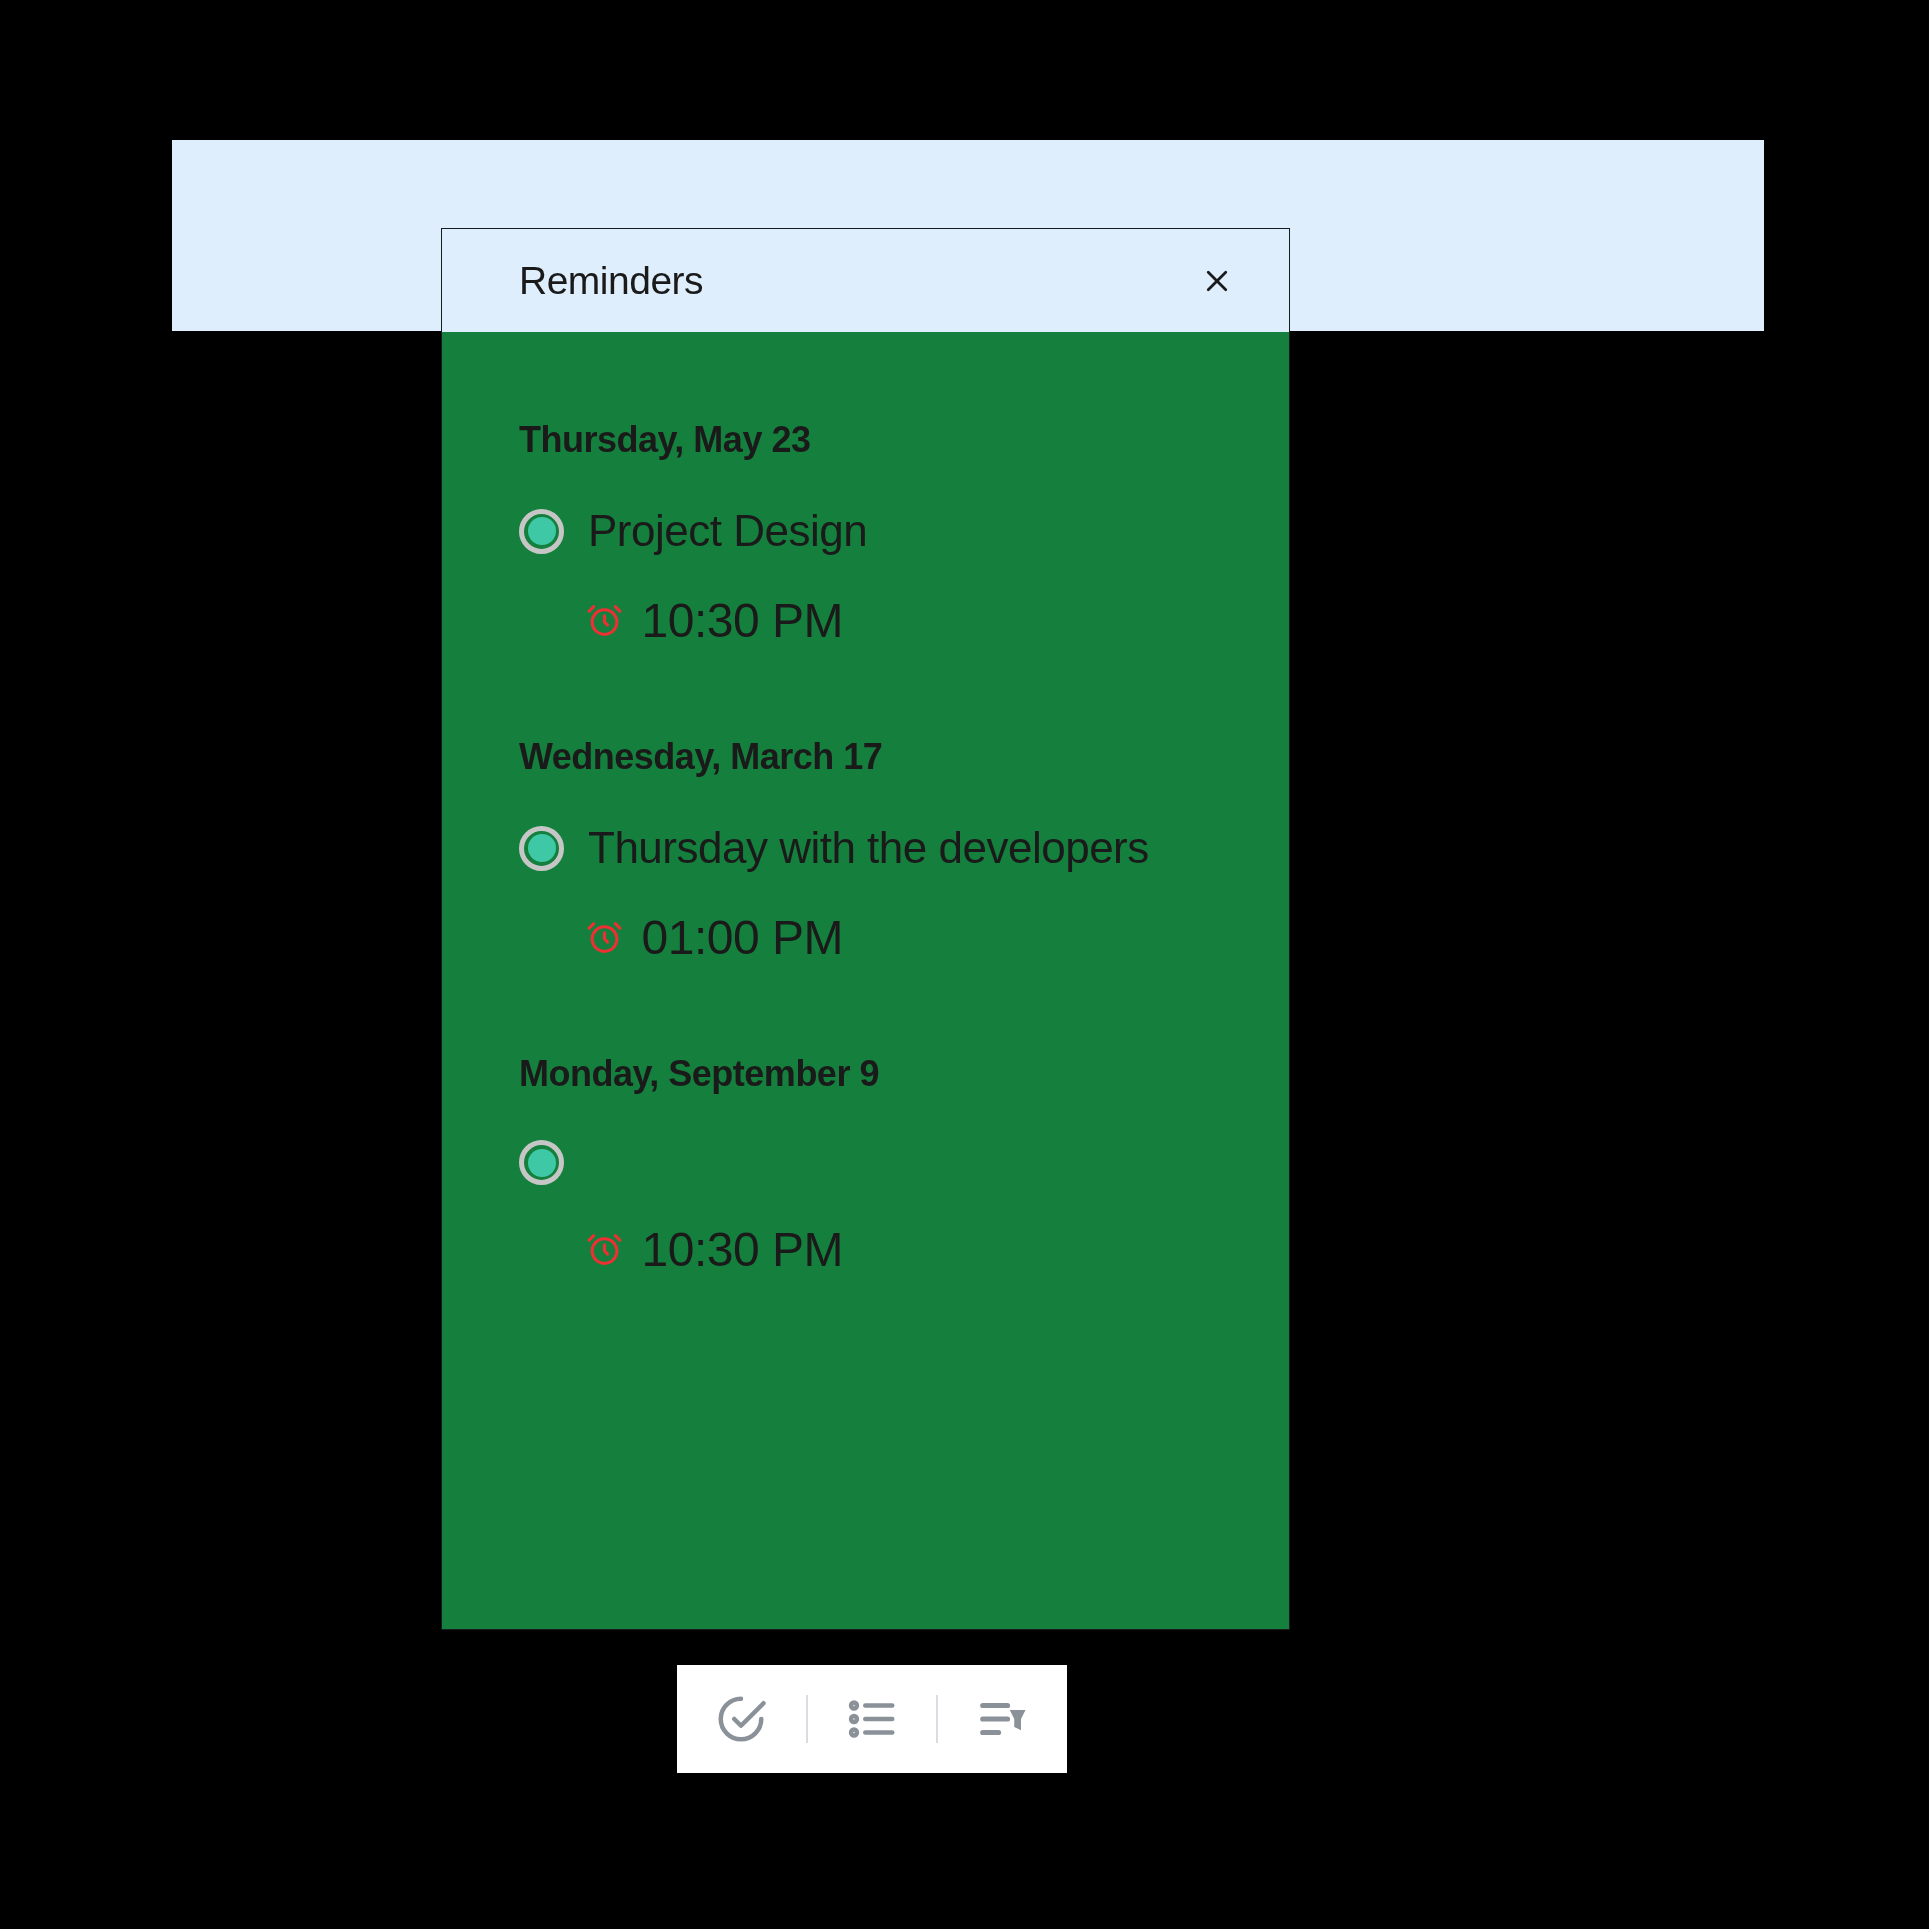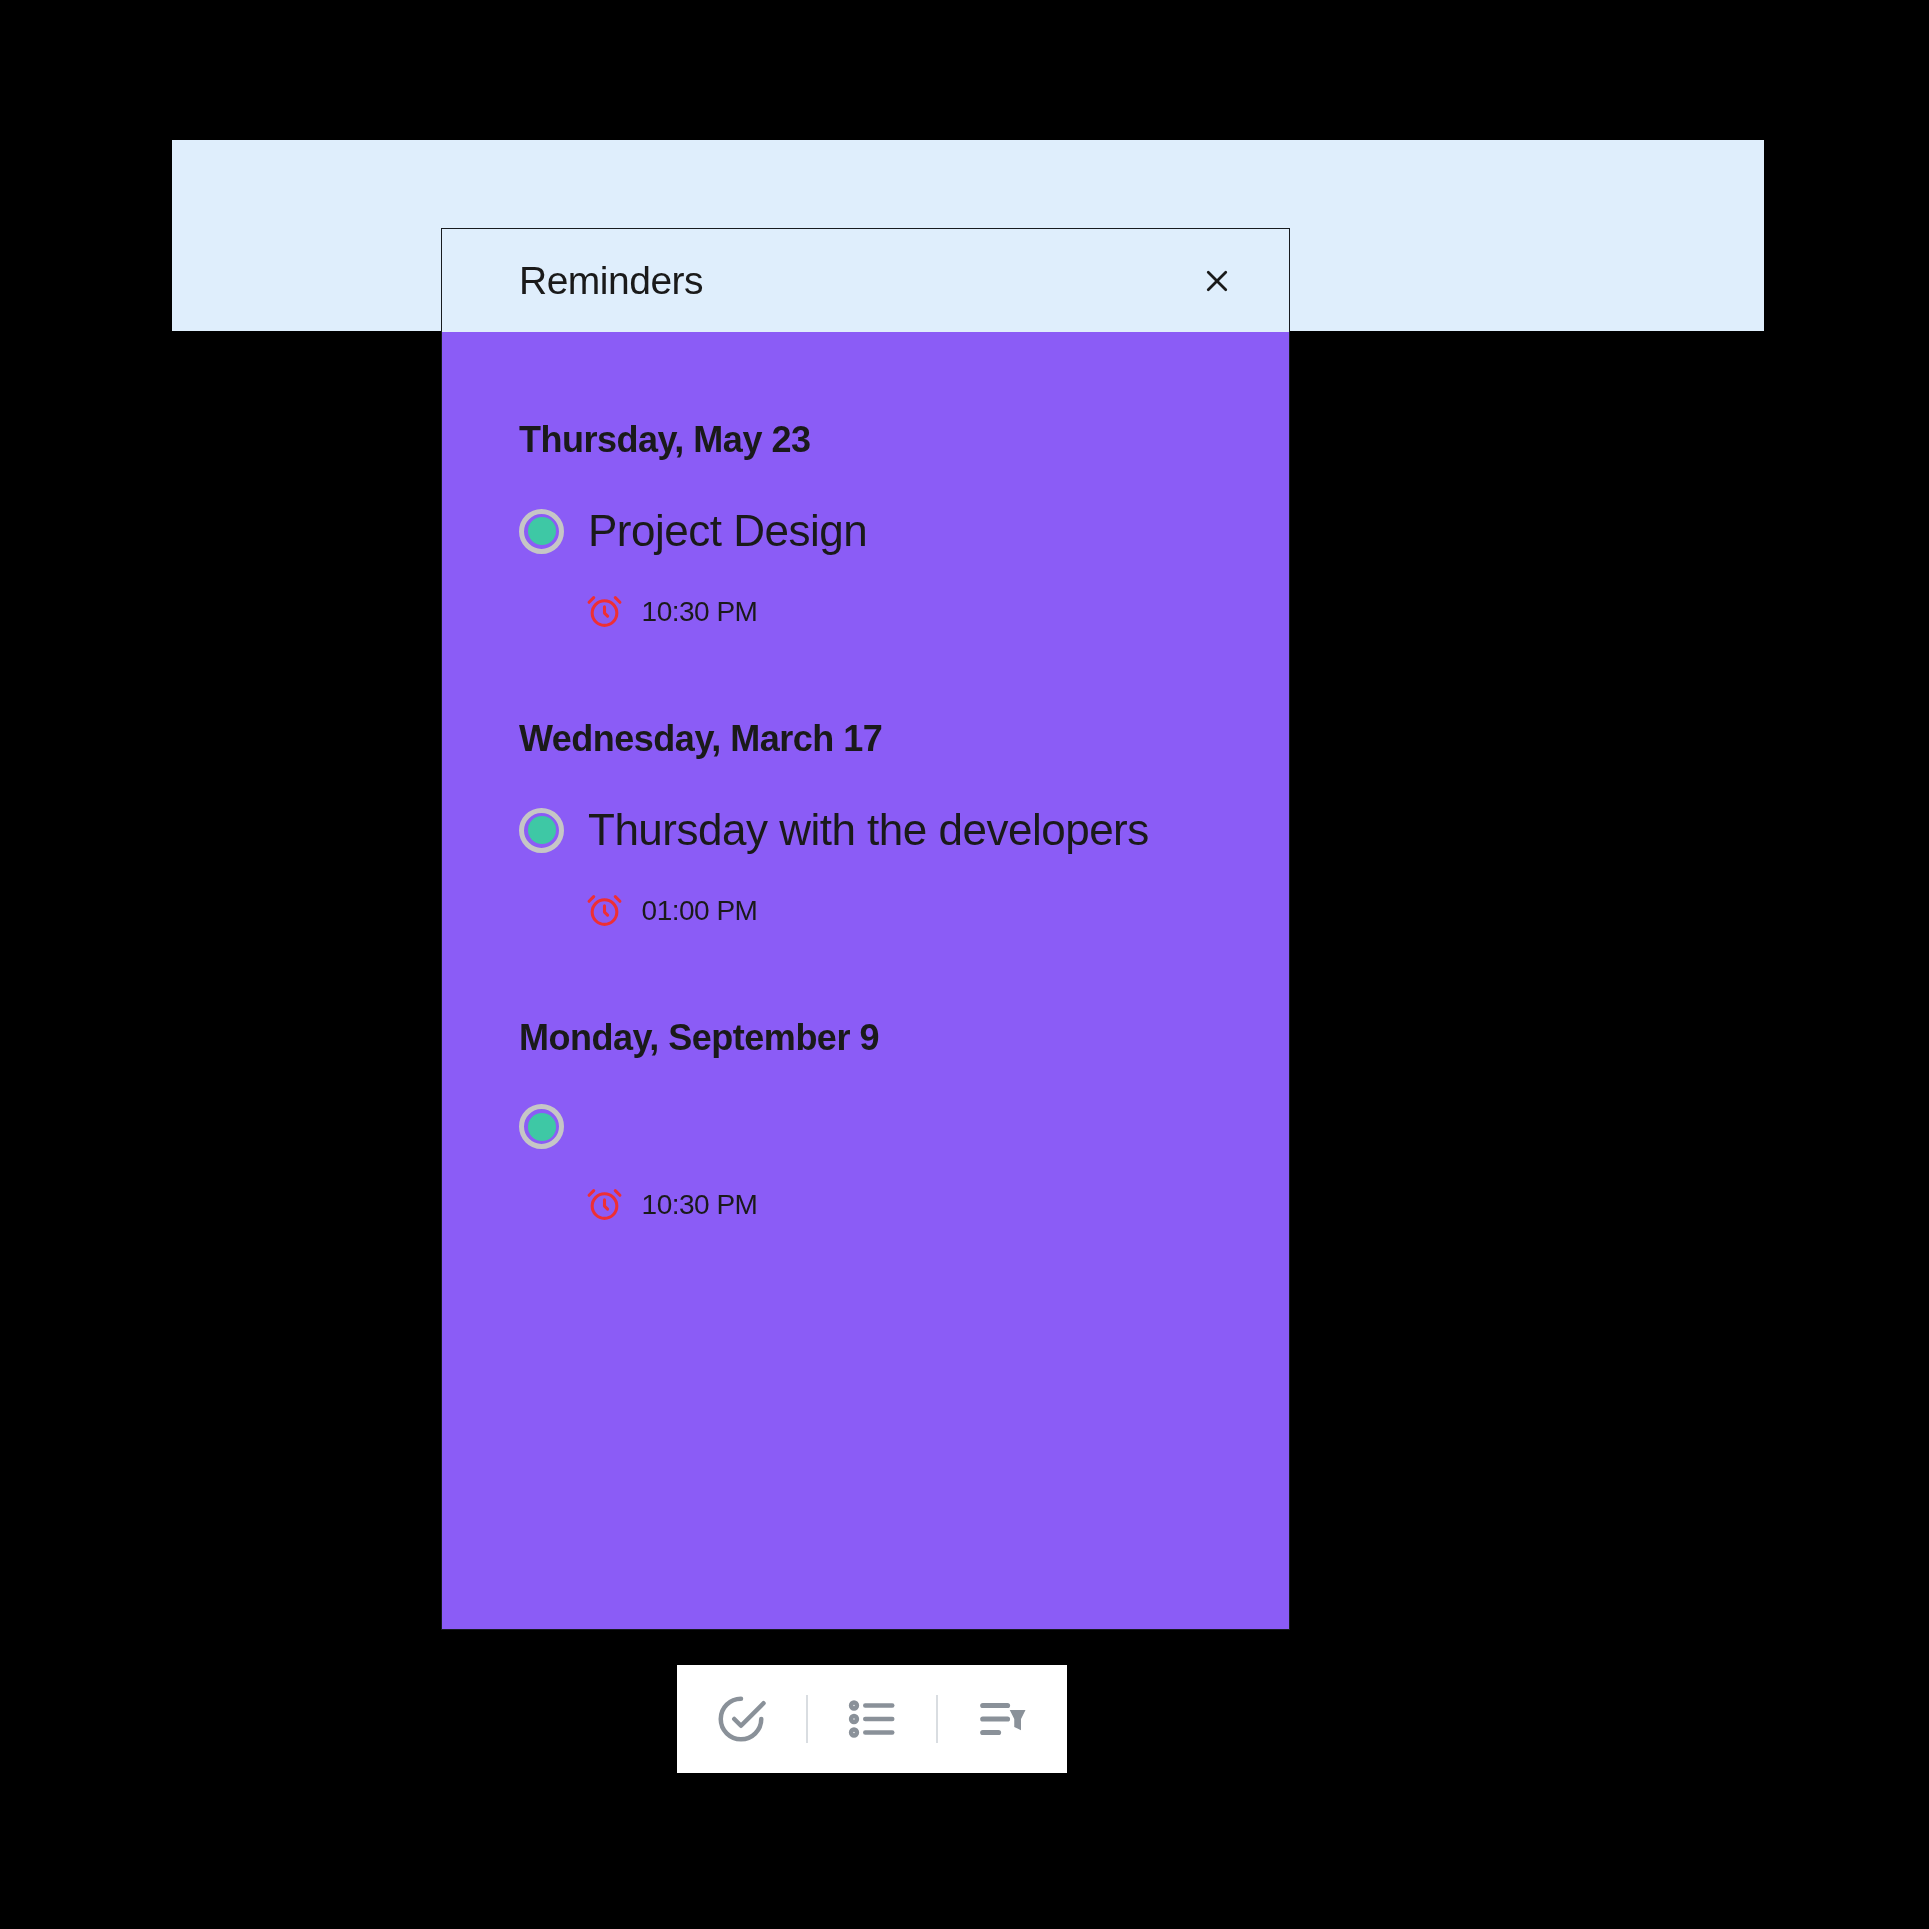--- a/index.html
+++ b/index.html
@@ -21,21 +21,21 @@
       width: 1592px;
       height: 191px;
       background: #dfeefc;
     }
     .panel {
       position: absolute;
       top: 228px;
       left: 441px;
       width: 849px;
       height: 1402px;
-      background: #8b5cf6;
+      background: #15803d;
       border: 1.9px solid #171b1f;
     }
     .panel-header {
       width: 100%;
       height: 103px;
       background: #dfeefc;
       display: flex;
       align-items: center;
       justify-content: space-between;
       padding: 0 52px 0 77px;
@@ -108,21 +108,21 @@
     .alarm-icon {
       width: 37px;
       height: 37px;
       color: #ee2f34;
     }
     .alarm-icon svg {
       width: 100%;
       height: 100%;
     }
     .reminder-time {
-      font-size: 28px;
+      font-size: 48px;
       font-weight: 400;
       color: #1a1a1a;
       letter-spacing: -0.5px;
       text-align: right;
     }
     .toolbar {
       position: absolute;
       top: 1665px;
       left: 677px;
       width: 390px;

